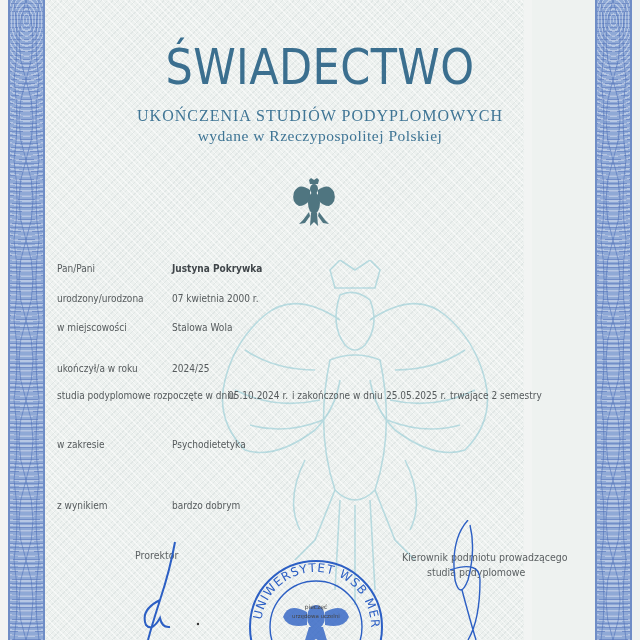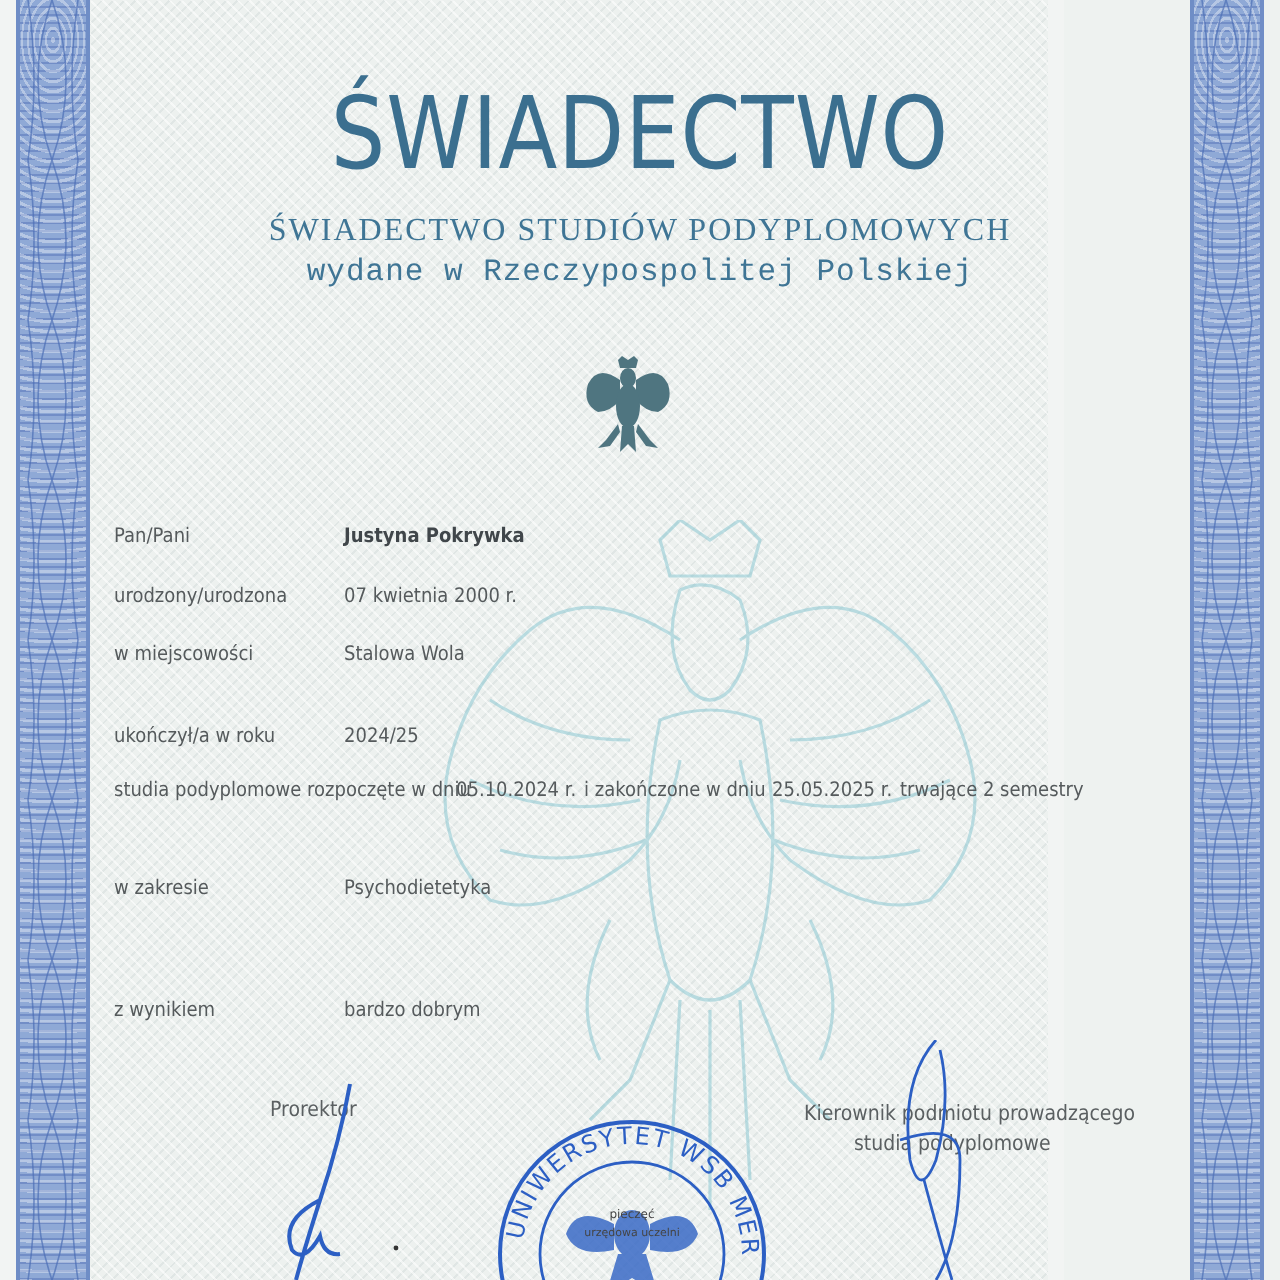--- a/index.html
+++ b/index.html
@@ -42,21 +42,21 @@
     .subtitle {
       position: absolute; left: 0; width: 640px; top: 107px;
       text-align: center;
       font-family: "Liberation Serif", serif;
       font-size: 16px; letter-spacing: 1px;
       color: #3f7595;
     }
     .subtitle2 {
       position: absolute; left: 0; width: 640px; top: 127px;
       text-align: center;
-      font-family: Liberation Mono, monospace;
+      font-family: Liberation Serif, serif;
       font-size: 15.5px; letter-spacing: 0.5px;
       color: #3f7595;
     }
     .eagle-small { position: absolute; left: 291px; top: 178px; width: 46px; height: 50px; }
     .eagle-watermark { position: absolute; left: 205px; top: 260px; width: 300px; height: 360px; opacity: 0.55; }
 
     .row-label, .row-value {
       position: absolute; font-family: "DejaVu Sans", sans-serif;
       font-size: 10px; color: #555a5c; white-space: nowrap;
       transform: scaleX(0.9); transform-origin: left center;
@@ -107,21 +107,21 @@
       <path d="M40 90 Q70 110 110 110 M30 130 Q70 150 115 140 M45 165 Q80 175 118 160"></path>
       <path d="M260 90 Q230 110 190 110 M270 130 Q230 150 185 140 M255 165 Q220 175 182 160"></path>
       <path d="M125 100 Q150 90 175 100 Q190 170 170 230 Q150 250 130 230 Q110 170 125 100 Z"></path>
       <path d="M130 230 L110 280 L90 300 M170 230 L190 280 L210 300"></path>
       <path d="M135 240 L130 330 M150 245 L150 345 M165 240 L170 330"></path>
       <path d="M100 200 Q80 240 95 270 M200 200 Q220 240 205 270"></path>
     </g>
   </svg>
 
   <div class="title">ŚWIADECTWO</div>
-  <div class="subtitle">ŚWIADECTWO STUDIÓW PODYPLOMOWYCH</div>
+  <div class="subtitle">UKOŃCZENIA STUDIÓW PODYPLOMOWYCH</div>
   <div class="subtitle2">wydane w Rzeczypospolitej Polskiej</div>
 
   <svg class="eagle-small" viewBox="0 0 46 50">
     <g fill="#4f7580">
       <path d="M18 2 L20 0 L23 2 L26 0 L28 2 L27 6 L19 6 Z"></path>
       <ellipse cx="23" cy="11" rx="4" ry="5"></ellipse>
       <path d="M19 12 Q8 4 3 14 Q0 24 8 28 Q14 28 19 22 Z"></path>
       <path d="M27 12 Q38 4 43 14 Q46 24 38 28 Q32 28 27 22 Z"></path>
       <ellipse cx="23" cy="25" rx="6" ry="11"></ellipse>
       <path d="M18 34 L12 42 L8 46 L14 45 L19 38 Z"></path>

